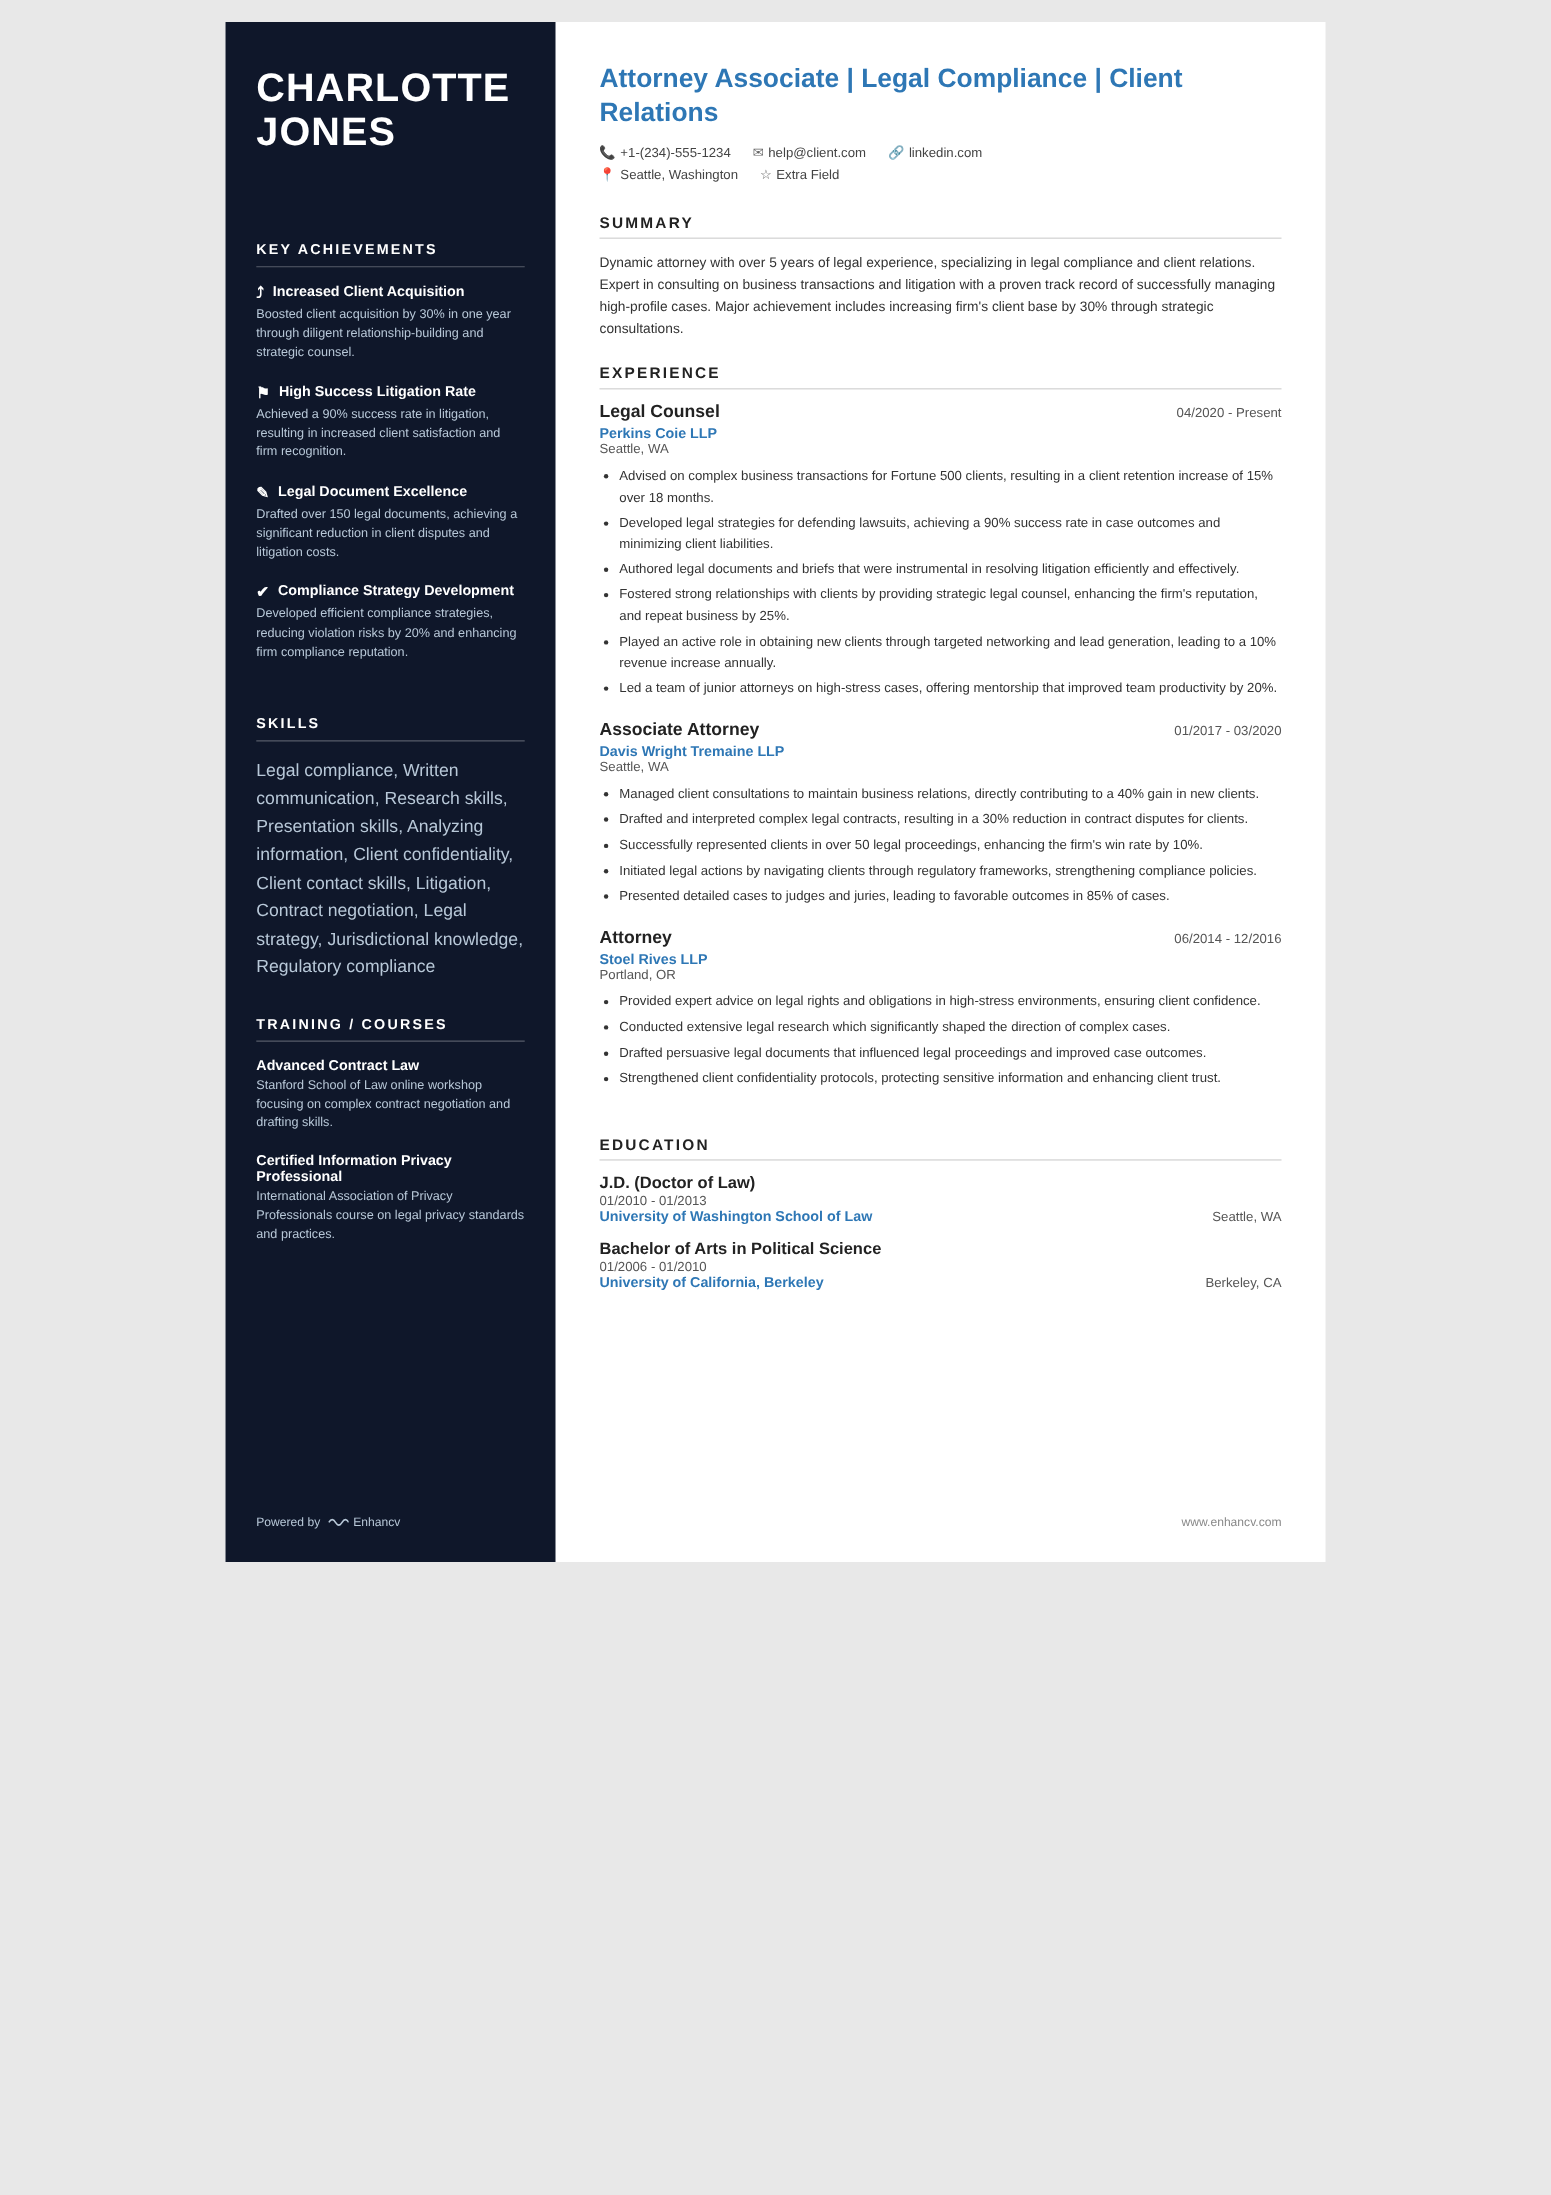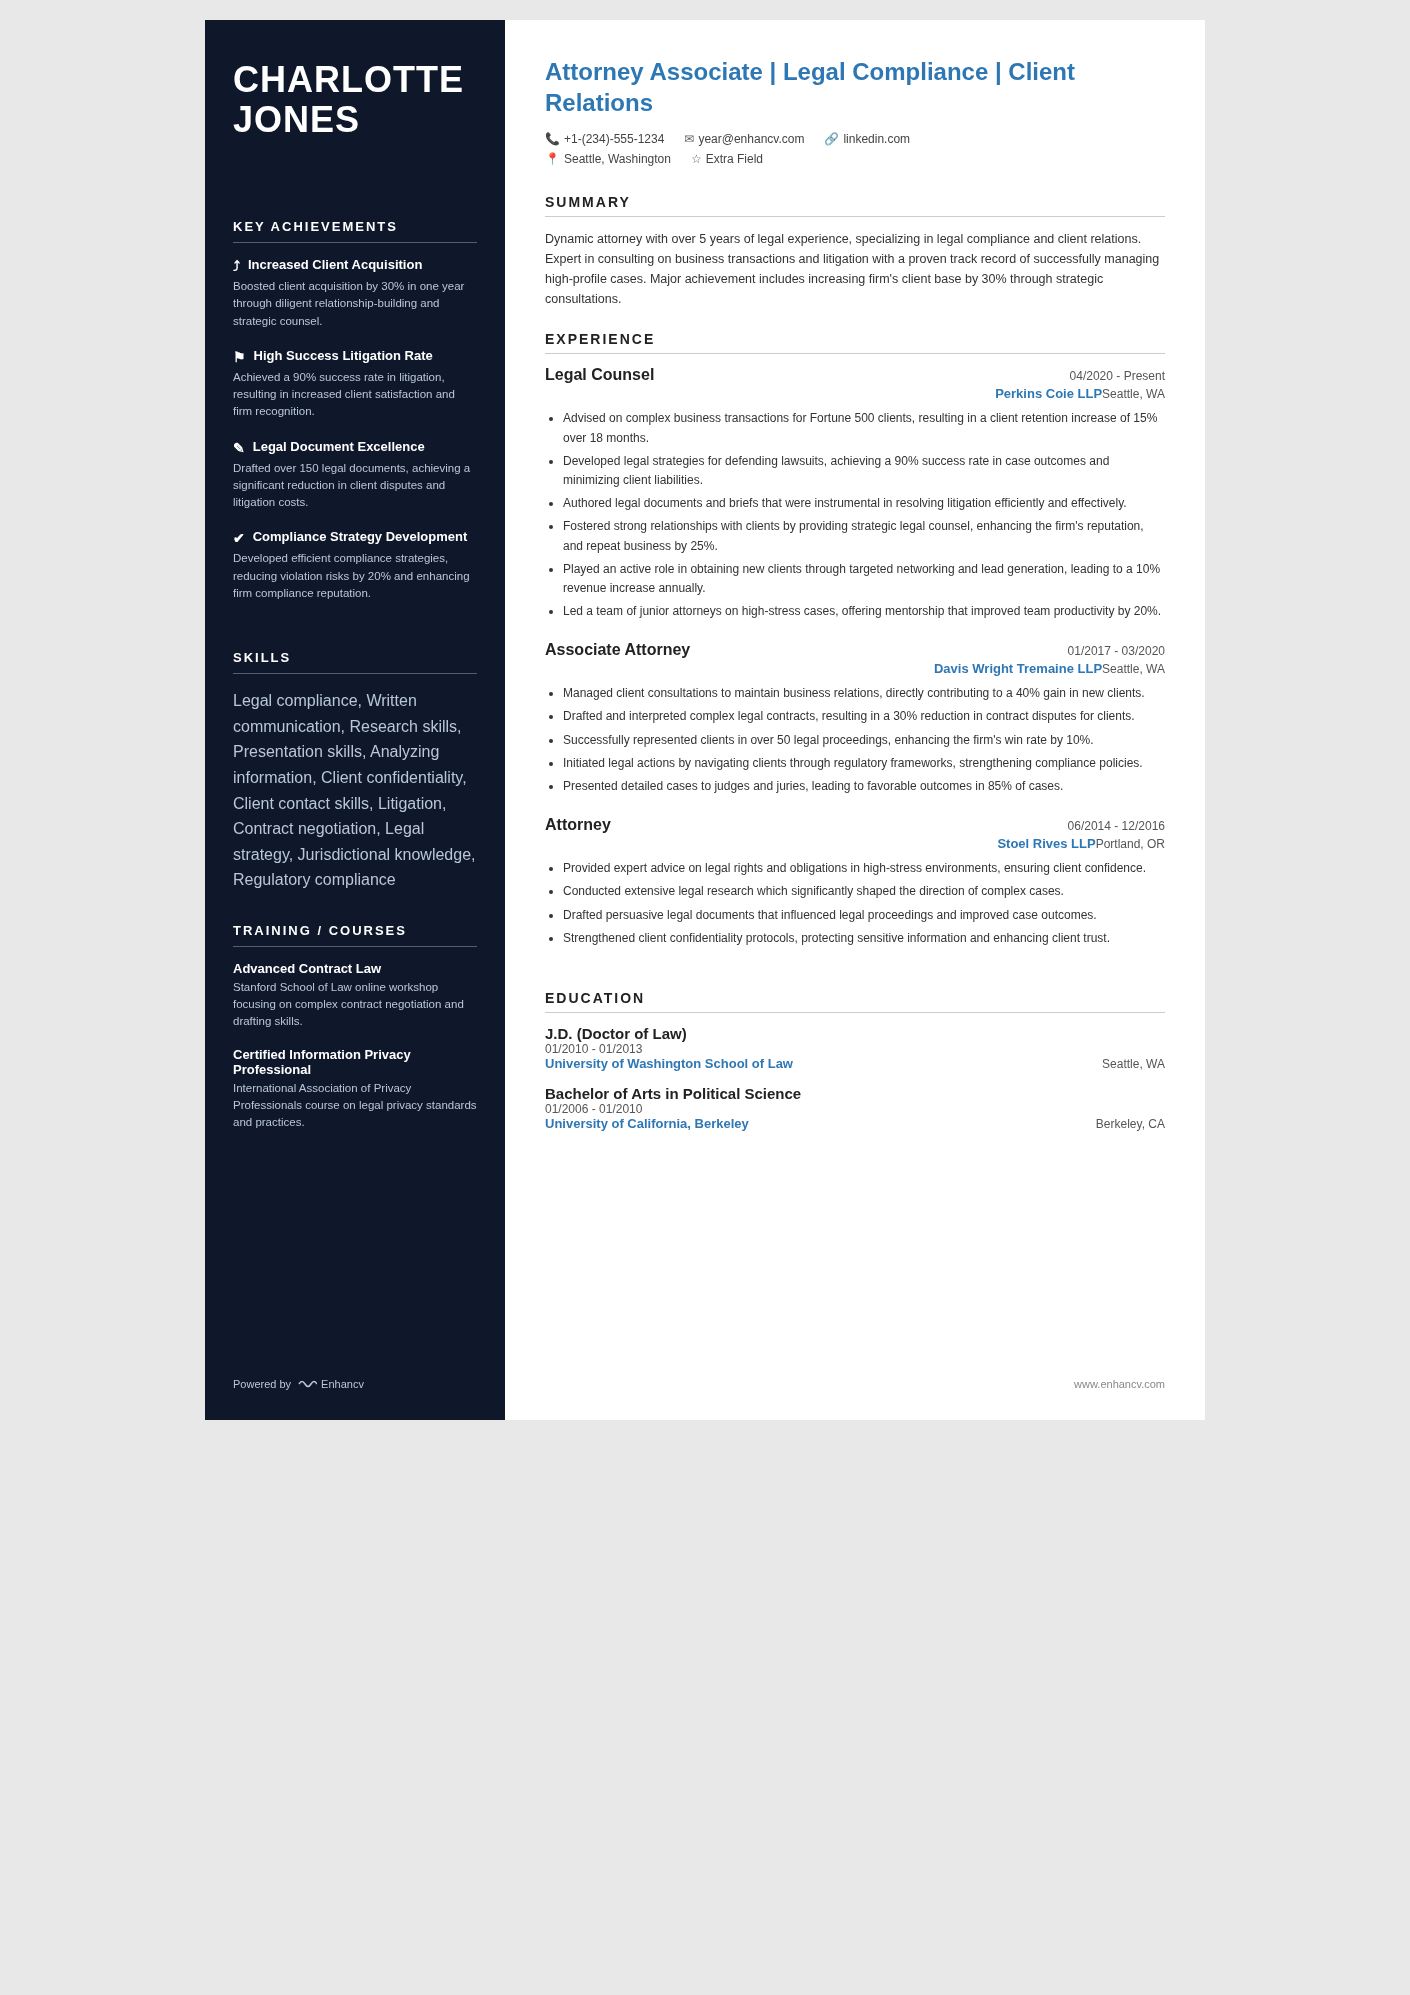--- a/index.html
+++ b/index.html
@@ -163,20 +163,21 @@
     }
     .exp-date {
       font-size: 12px;
       color: #555;
     }
     .exp-company-row {
       display: flex;
       justify-content: flex-end;
       align-items: baseline;
       margin-bottom: 8px;
+      flex-direction: column;
     }
     .exp-company {
       font-size: 13px;
       font-weight: 600;
       color: #2e77b5;
     }
     .exp-location {
       font-size: 12px;
       color: #555;
     }
@@ -310,21 +311,21 @@
   <div class="main">
     <div class="job-title">Attorney Associate | Legal Compliance | Client Relations</div>
 
     <div class="contact-row">
       <div class="contact-item">
         <span class="contact-icon">📞</span>
         <span>+1-(234)-555-1234</span>
       </div>
       <div class="contact-item">
         <span class="contact-icon">✉</span>
-        <span>year@enhancv.com</span>
+        <span>help@client.com</span>
       </div>
       <div class="contact-item">
         <span class="contact-icon">🔗</span>
         <span>linkedin.com</span>
       </div>
     </div>
     <div class="contact-row">
       <div class="contact-item">
         <span class="contact-icon">📍</span>
         <span>Seattle, Washington</span>

